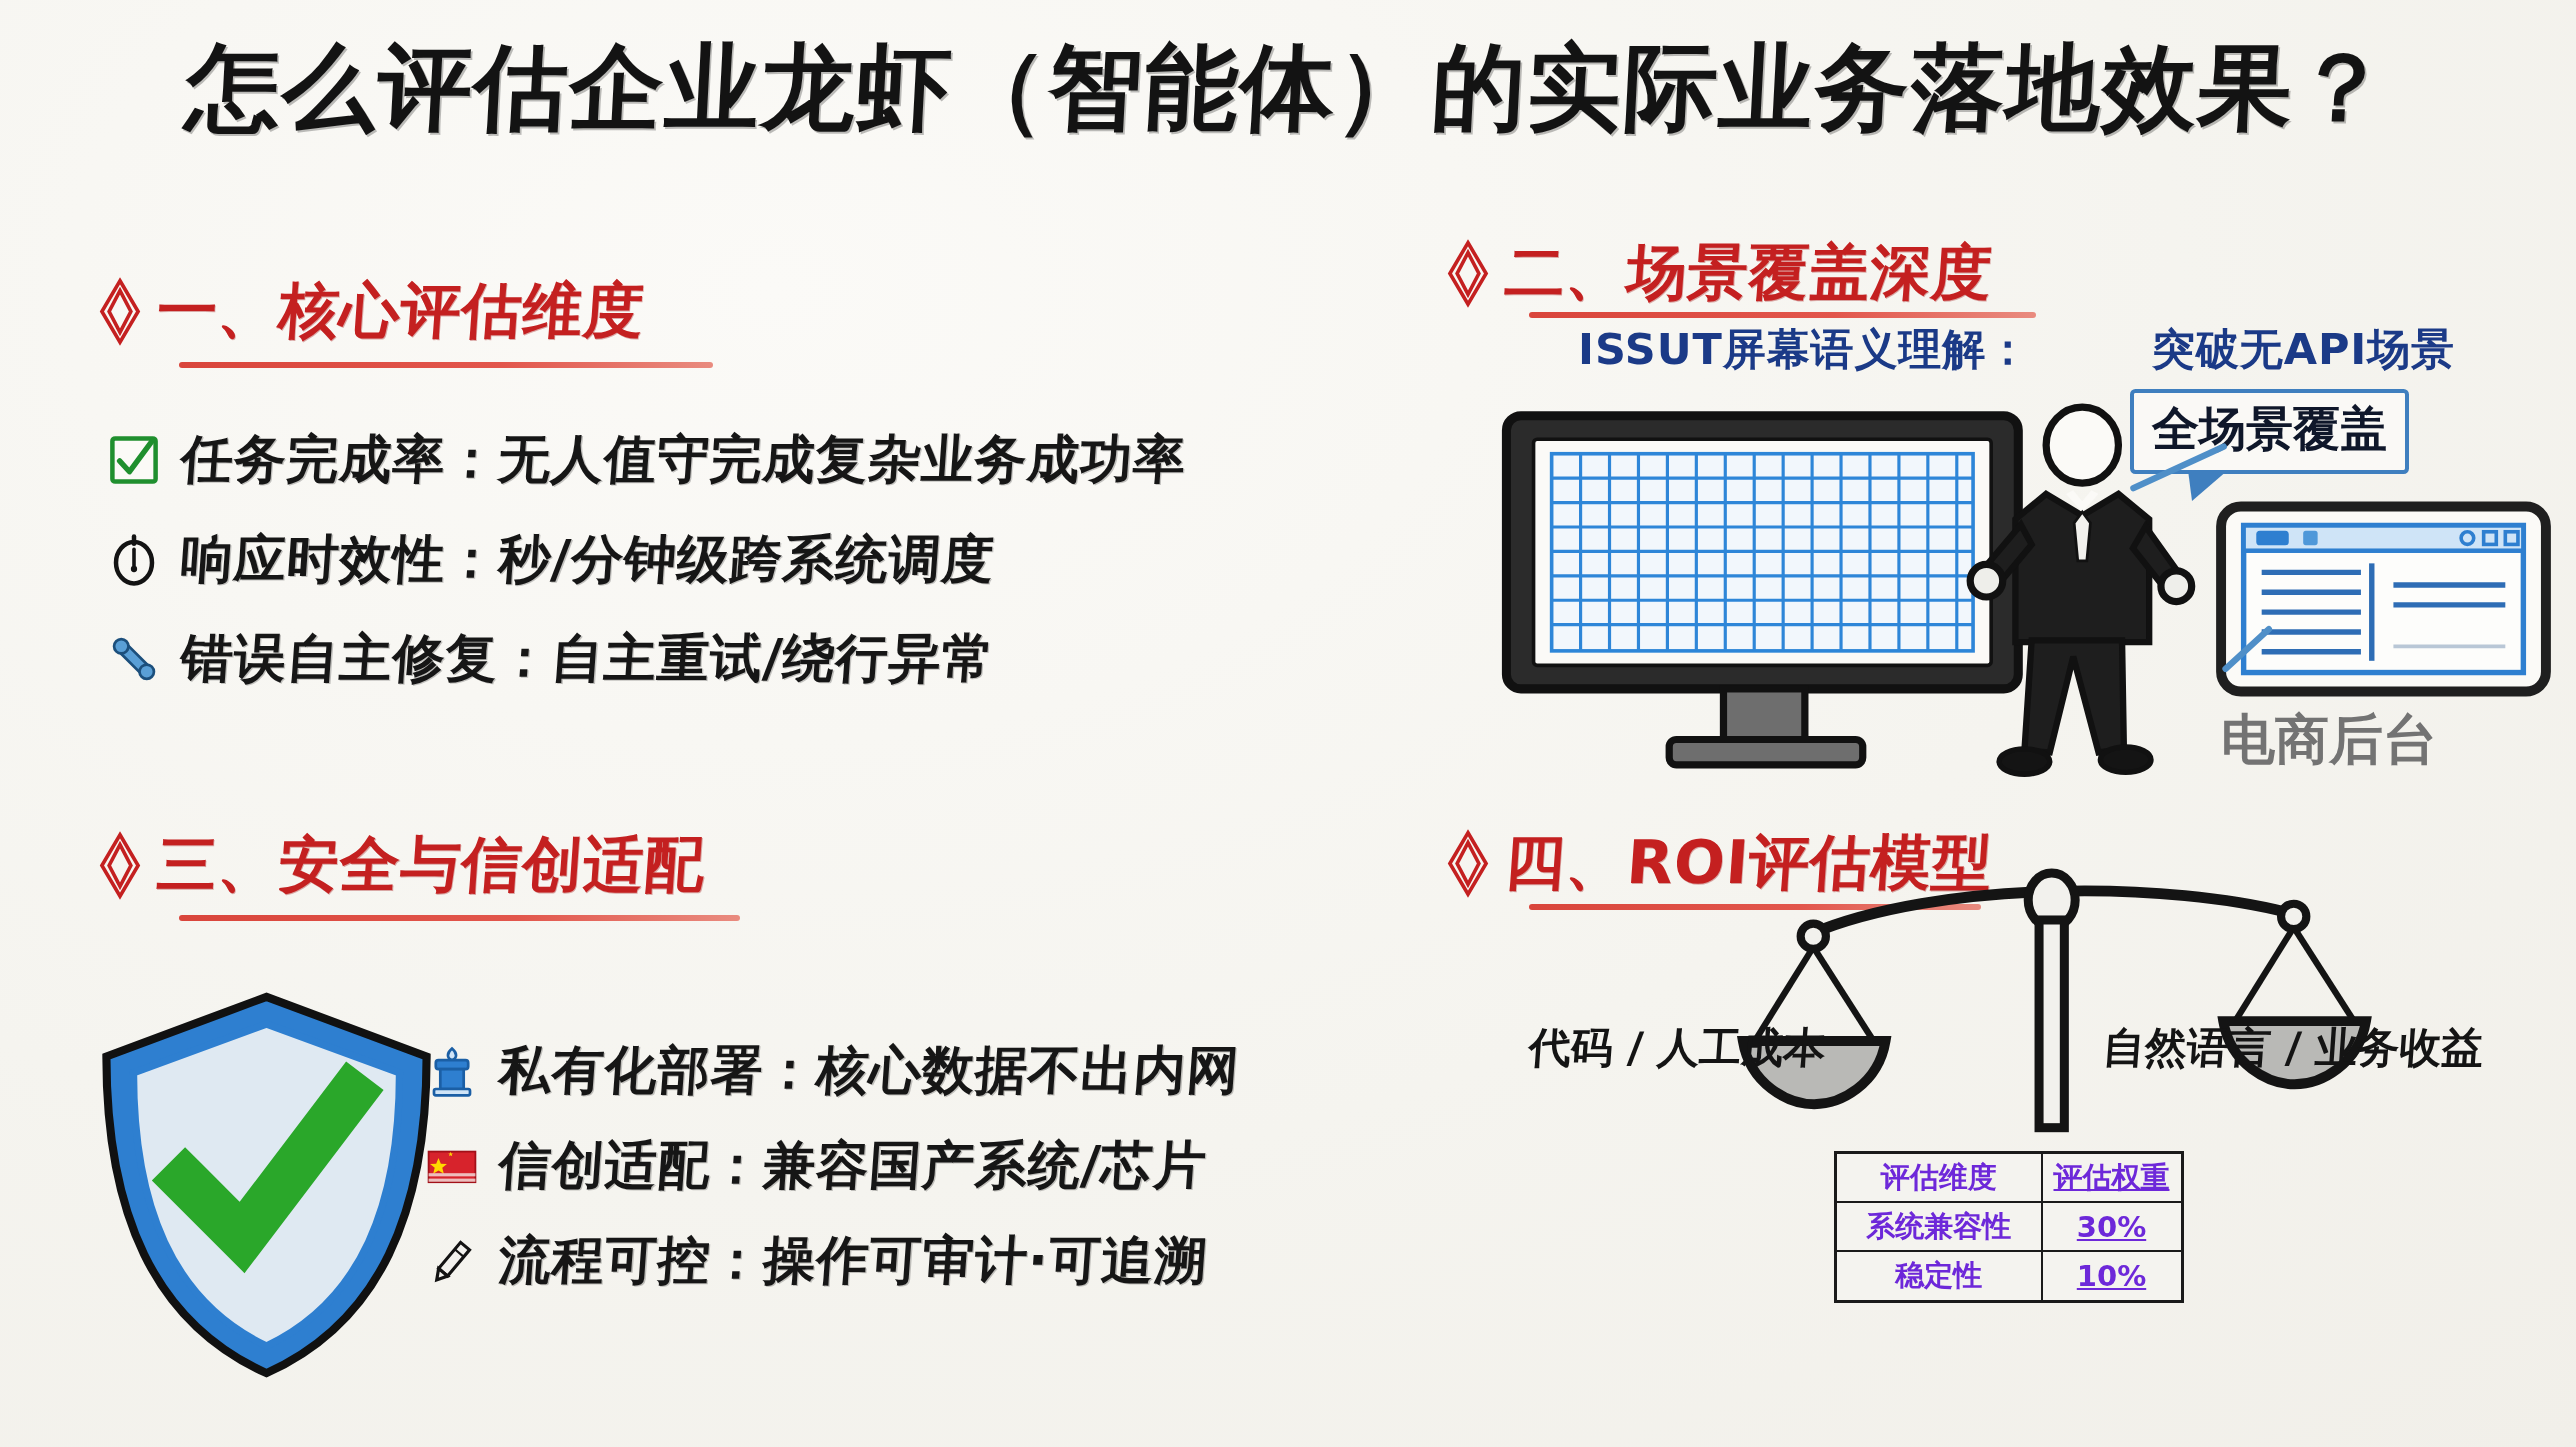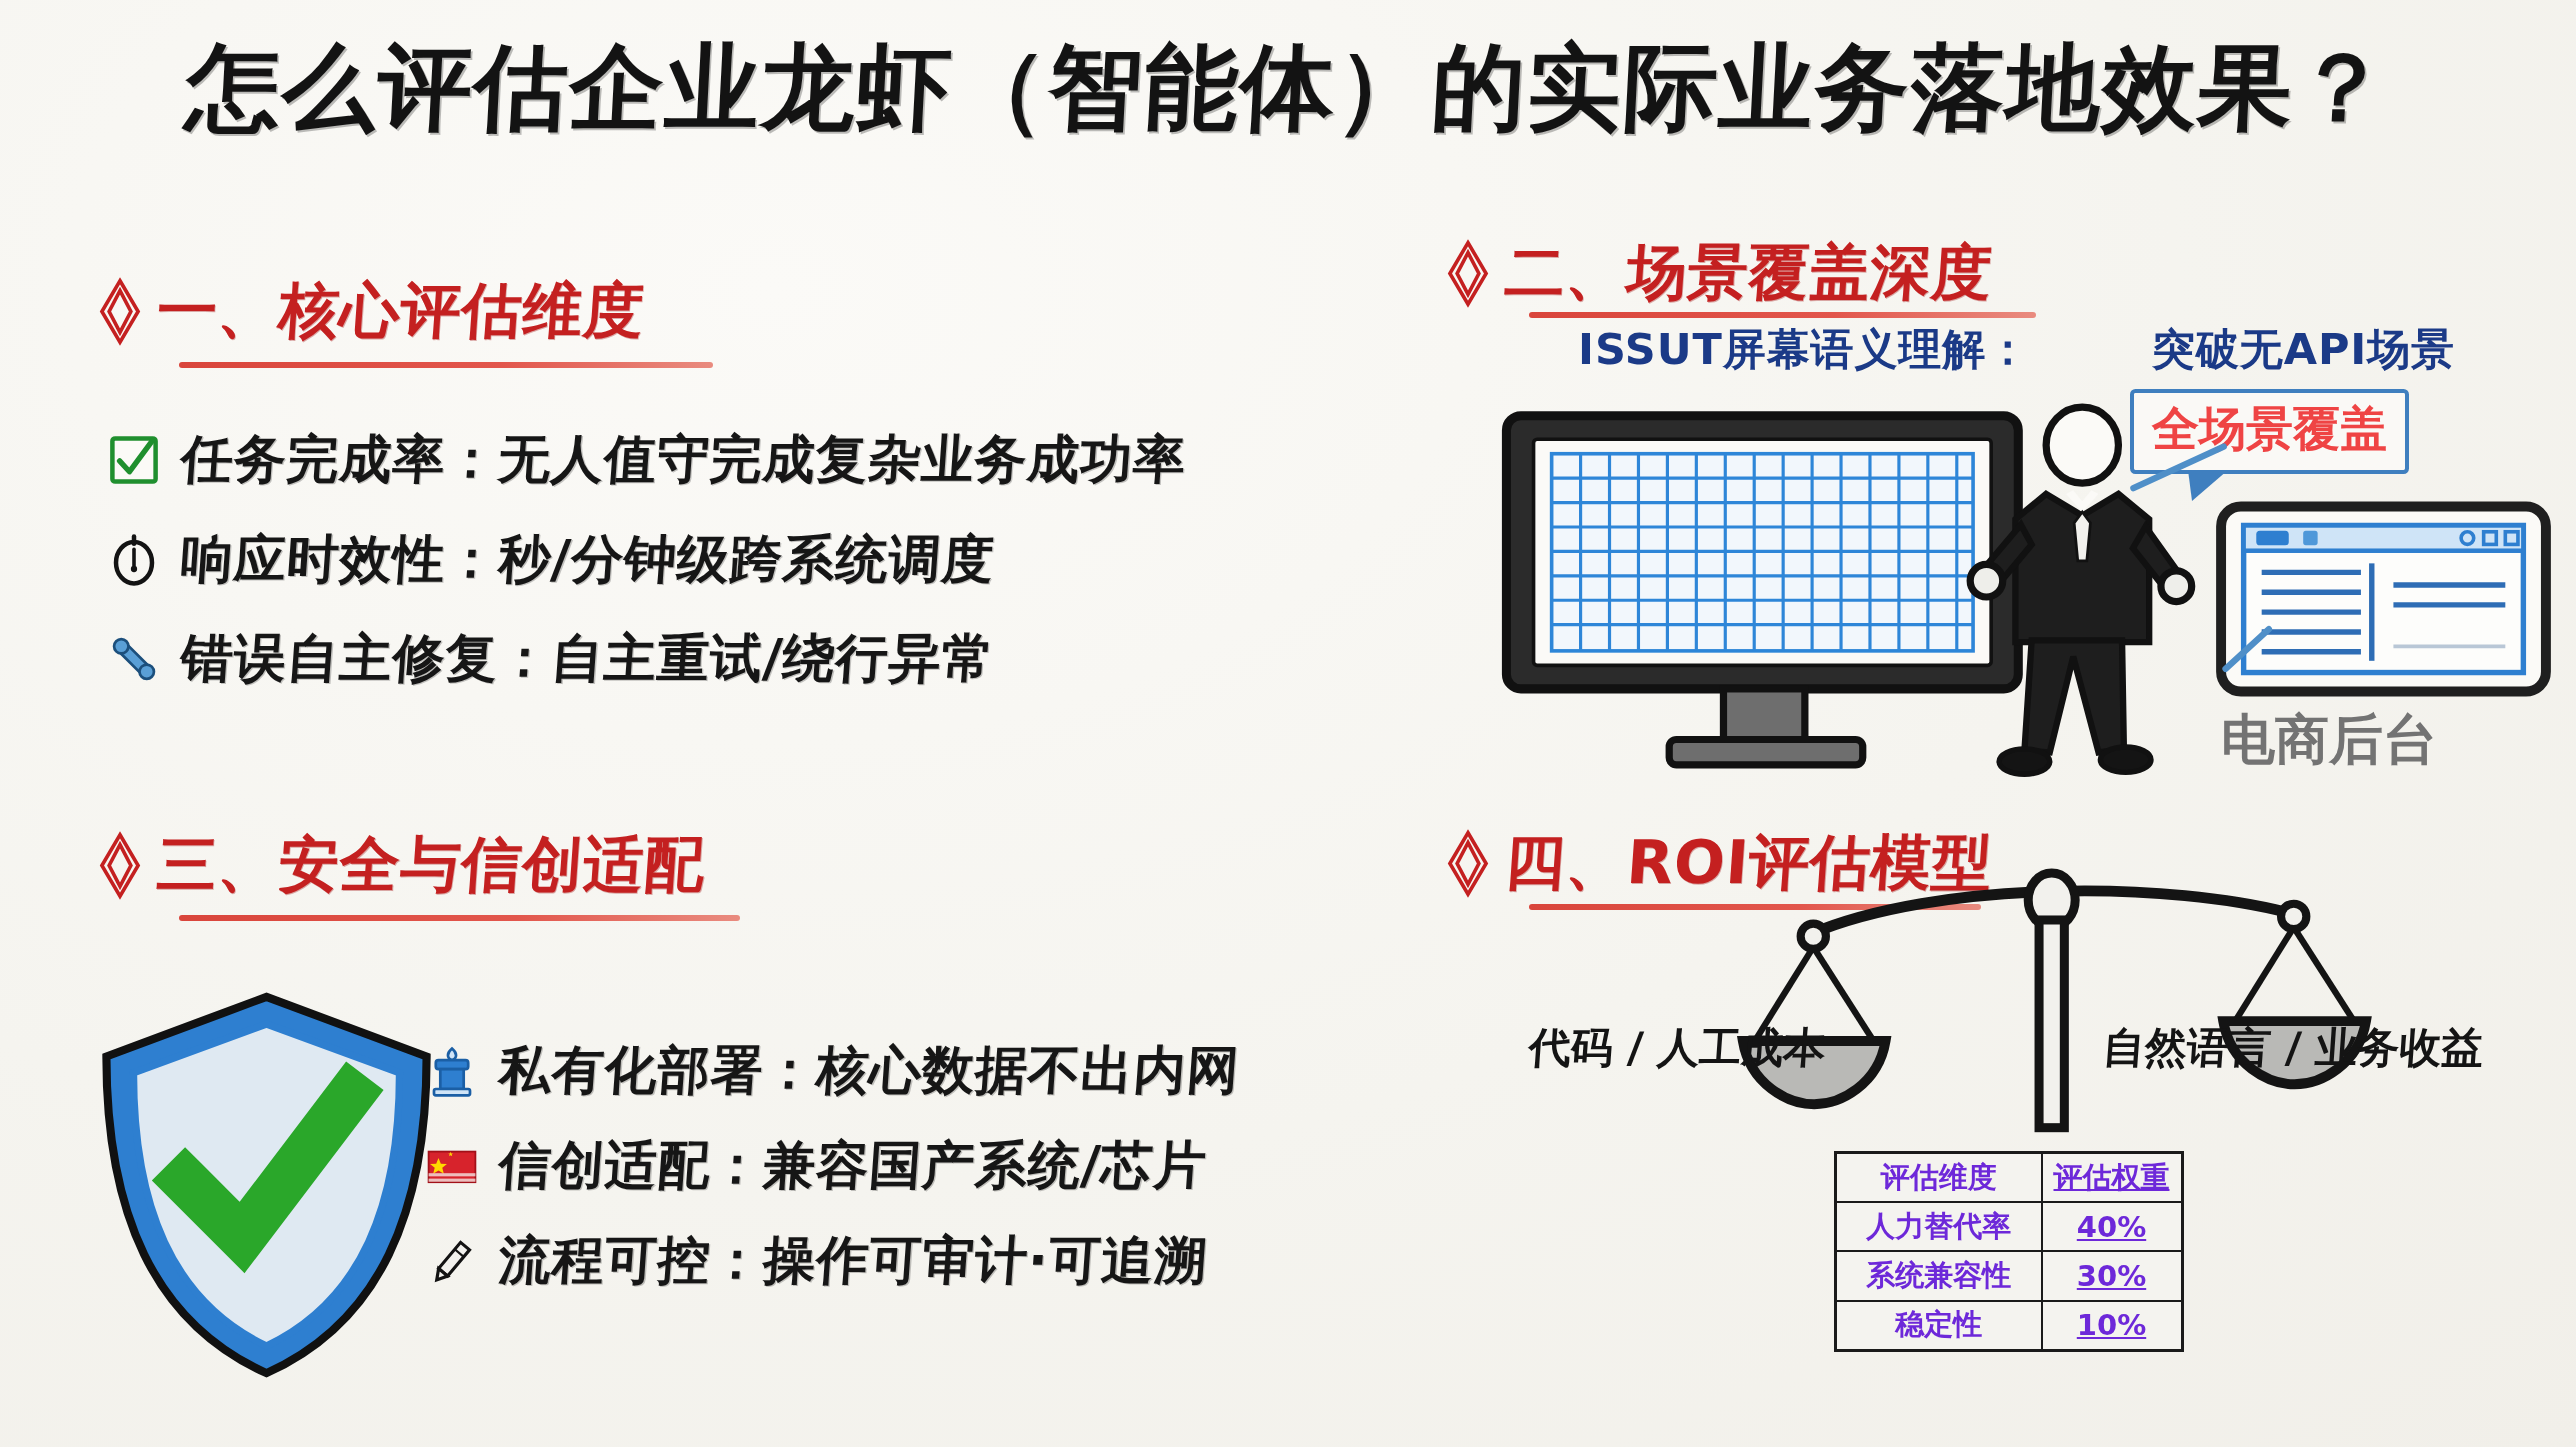--- a/index.html
+++ b/index.html
@@ -72,21 +72,21 @@
     white-space: nowrap; transform: skewX(-4deg);
     font-family: "DejaVu Sans", "Liberation Sans", sans-serif;
   }
 
   
   .bubble {
     position: absolute; border: 4.5px solid #3f7fbf; border-radius: 5.4px;
     background: #faf9f6; padding: 5.4px 18px 9px 18px;
   }
   .bubble span {
-    font-size: 47px; font-weight: bold; color: #ef4444;
+    font-size: 47px; font-weight: bold; color: #0f172a;
     font-family: "DejaVu Sans", "Liberation Sans", sans-serif;
     white-space: nowrap;
   }
   .bubble:after {
     content:""; position:absolute; left: 54px; bottom: -31px;
     width: 0; height: 0;
     border-left: 4.5px solid transparent;
     border-right: 36px solid transparent;
     border-top: 31px solid #3f7fbf;
   }
@@ -354,24 +354,20 @@
 <div class="scale-label" style="left:1529px; top:1020px;">代码 / 人工成本</div>
 <div class="scale-label" style="left:2103px; top:1020px;">自然语言 / 业务收益</div>
 
 <table class="roi-table" style="left:1834px; top:1151px;">
   <tbody>
     <tr>
       <td class="dim">评估维度</td>
       <td class="wt">评估权重</td>
     </tr>
     <tr>
-      <td class="dim">人力替代率</td>
-      <td class="wt">40%</td>
-    </tr>
-    <tr>
       <td class="dim">系统兼容性</td>
       <td class="wt">30%</td>
     </tr>
     <tr>
       <td class="dim">稳定性</td>
       <td class="wt">10%</td>
     </tr>
   </tbody>
 </table>
 

